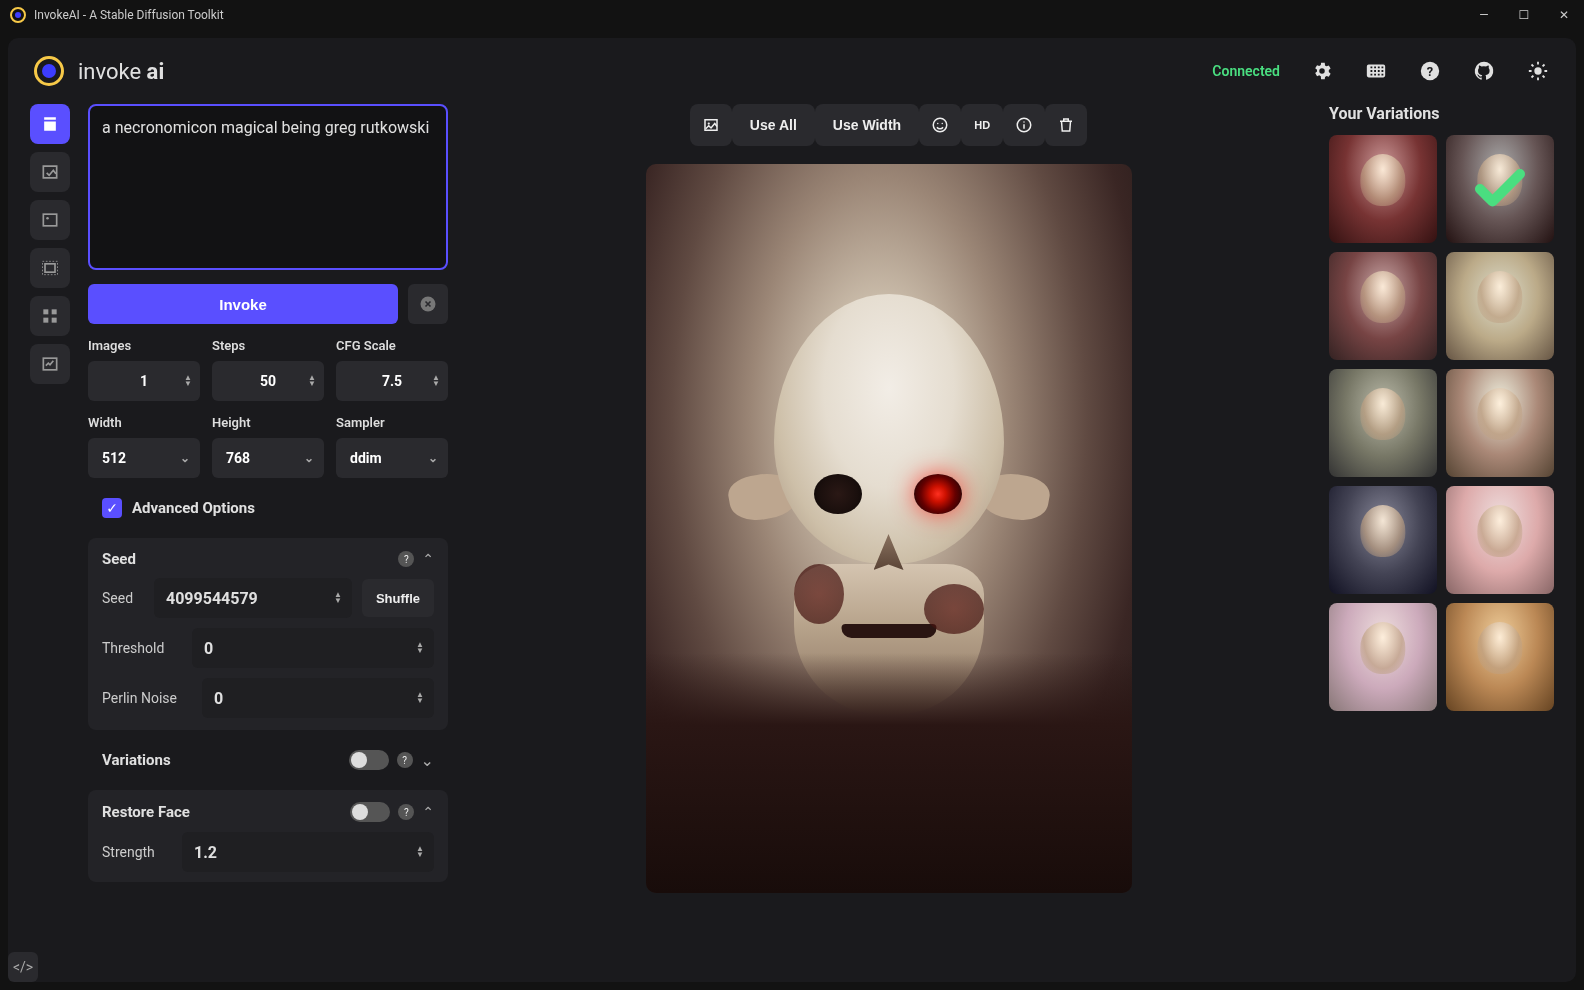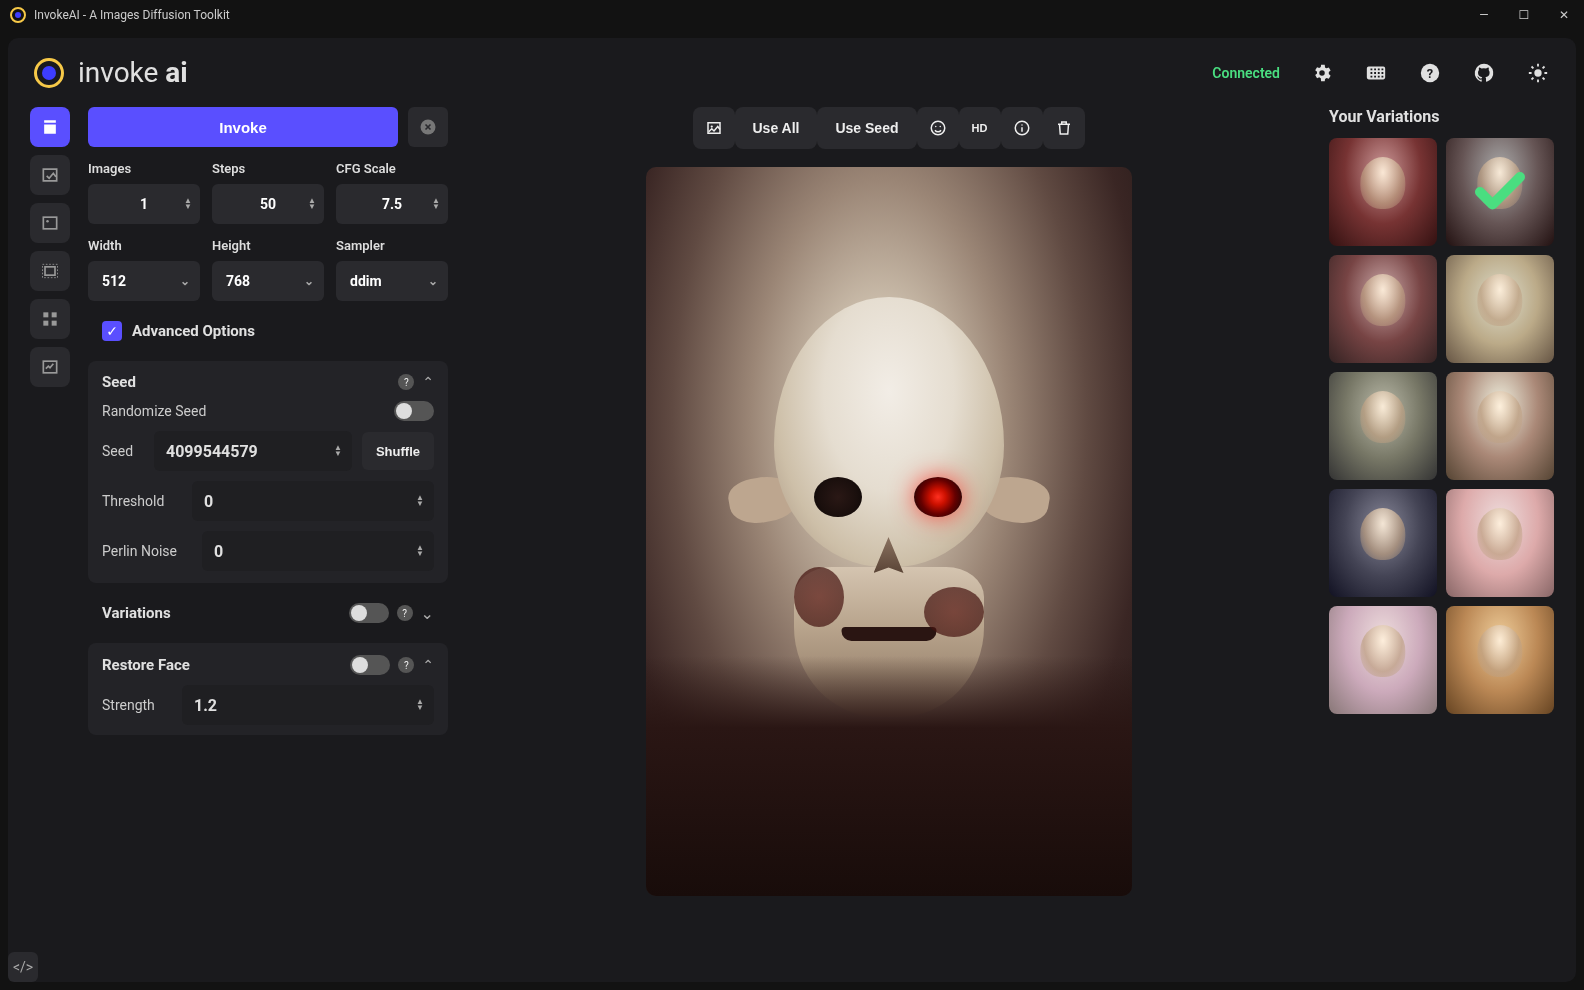--- a/index.html
+++ b/index.html
@@ -58,21 +58,21 @@
   position: relative;
   margin-right: 14px;
 }
 .logo-circle::after {
   content:"";
   position:absolute;
   inset:5px;
   border-radius:50%;
   background:#3d3dff;
 }
-.brand { font-size: 28px; color: #e0e0e0; font-weight: 400; }
+.brand { font-size: 22px; color: #e0e0e0; font-weight: 400; }
 .brand b { font-weight: 700; }
 .header-right { margin-left: auto; display: flex; align-items: center; gap: 30px; }
 .connected { color: #4ade80; font-weight: 600; font-size: 14px; }
 .hicon { width: 24px; height: 24px; color: #e0e0e0; cursor: pointer; display:flex; align-items:center; justify-content:center; }
 .hicon svg { width: 22px; height: 22px; fill: currentColor; }
 .app-body { display: flex; flex: 1; gap: 18px; min-height: 0;}
 .nav-tabs { display: flex; flex-direction: column; gap: 8px; }
 .nav-tab {
   width: 40px; height: 40px;
   border-radius: 8px;
@@ -204,21 +204,21 @@
 .t8{background:radial-gradient(ellipse at 50% 30%,#edd,#daa,#866);}
 .t9{background:radial-gradient(ellipse at 50% 30%,#edd,#cab,#877);}
 .t10{background:radial-gradient(ellipse at 50% 30%,#ec9,#b85,#642);}
 .thead{position:absolute;left:50%;top:18%;transform:translateX(-50%);width:42%;height:48%;background:radial-gradient(ellipse at 50% 30%,rgba(255,240,220,0.9),rgba(190,160,130,0.7) 60%,transparent 100%);border-radius:50% 50% 45% 45%;}
 </style>
 </head>
 <body>
 
 <div class="titlebar">
   <div class="titlebar-icon"></div>
-  <span>InvokeAI - A Images Diffusion Toolkit</span>
+  <span>InvokeAI - A Stable Diffusion Toolkit</span>
   <div class="titlebar-right">
     <div class="winbtn">—</div>
     <div class="winbtn">☐</div>
     <div class="winbtn">✕</div>
   </div>
 </div>
 
 <div class="app-shell">
   <div class="app-header">
     <div class="logo-circle"></div>
@@ -289,20 +289,21 @@
         </div>
       <div class="nav-tab">
           <svg viewBox="0 0 24 24">
             <rect x="4" y="5" width="16" height="14" fill="none" stroke="currentColor" stroke-width="2"></rect>
             <path d="M7 14l3-3 2 2 4-5" fill="none" stroke="currentColor" stroke-width="2"></path>
           </svg>
         </div>
     </div>
 
     <div class="controls">
+      <textarea class="prompt-input" style="">a necronomicon magical being greg rutkowski</textarea>
 
       <div class="invoke-row">
         <button class="invoke-btn">Invoke</button>
         <button class="cancel-btn">
             <svg viewBox="0 0 24 24">
               <circle cx="12" cy="12" r="9" fill="currentColor"></circle>
               <path d="M9 9l6 6M15 9l-6 6" stroke="#2a2a2e" stroke-width="2"></path>
             </svg>
           </button>
       </div>
@@ -360,24 +361,20 @@
         <span class="adv-label">Advanced Options</span>
       </div>
 
       <div class="panel">
         <div class="panel-head">
           <span class="panel-title">Seed</span>
           <div class="panel-head-right">
             <span class="help-dot">?</span>
             <span>⌃</span>
           </div>
-        </div>
-        <div class="field-row">
-          <span class="field-label" style="flex:1">Randomize Seed</span>
-          <div class="toggle"></div>
         </div>
         <div class="field-row">
           <span class="field-label" style="width:42px">Seed</span>
           <div class="mini-num">
               <span>4099544579</span>
               <span class="spinners">▲<br>▼</span>
             </div>
           <button class="shuffle-btn">Shuffle</button>
         </div>
         <div class="field-row">
@@ -427,21 +424,21 @@
     <div class="center-panel">
       <div class="toolbar">
         <button class="tbtn icon-only">
             <svg viewBox="0 0 24 24">
               <rect x="4" y="5" width="16" height="14" fill="none" stroke="currentColor" stroke-width="2"></rect>
               <circle cx="9" cy="10" r="1.5"></circle>
               <path d="M5 17l4-4 3 3 5-6 3 4" fill="none" stroke="currentColor" stroke-width="2"></path>
             </svg>
           </button>
         <button class="tbtn">Use All</button>
-        <button class="tbtn">Use Seed</button>
+        <button class="tbtn">Use Width</button>
         <button class="tbtn icon-only">
             <svg viewBox="0 0 24 24">
               <circle cx="12" cy="12" r="9" fill="none" stroke="currentColor" stroke-width="2"></circle>
               <circle cx="9" cy="10" r="1"></circle>
               <circle cx="15" cy="10" r="1"></circle>
               <path d="M8 15c1 1.5 2.5 2 4 2s3-.5 4-2" fill="none" stroke="currentColor" stroke-width="2"></path>
             </svg>
           </button>
         <button class="tbtn icon-only" style="font-size:11px;font-weight:700">HD</button>
         <button class="tbtn icon-only">

